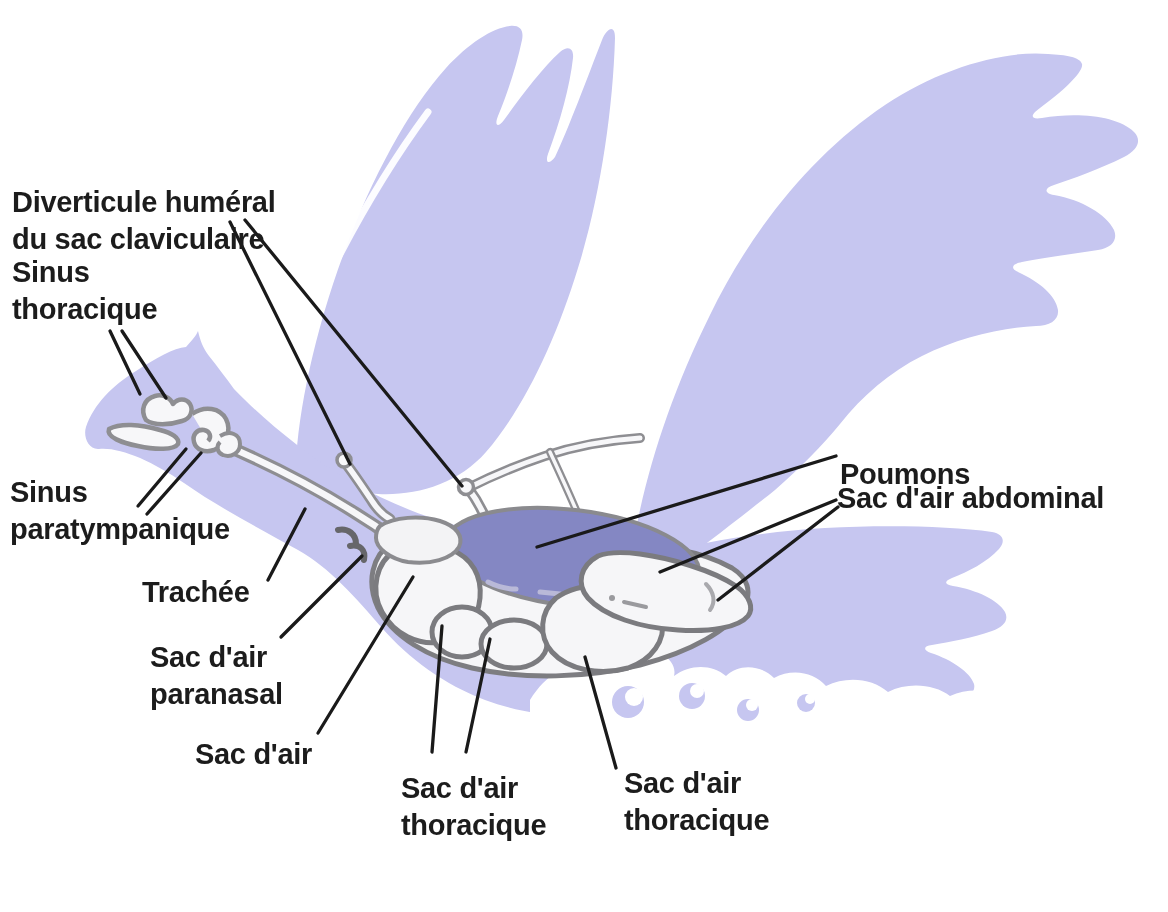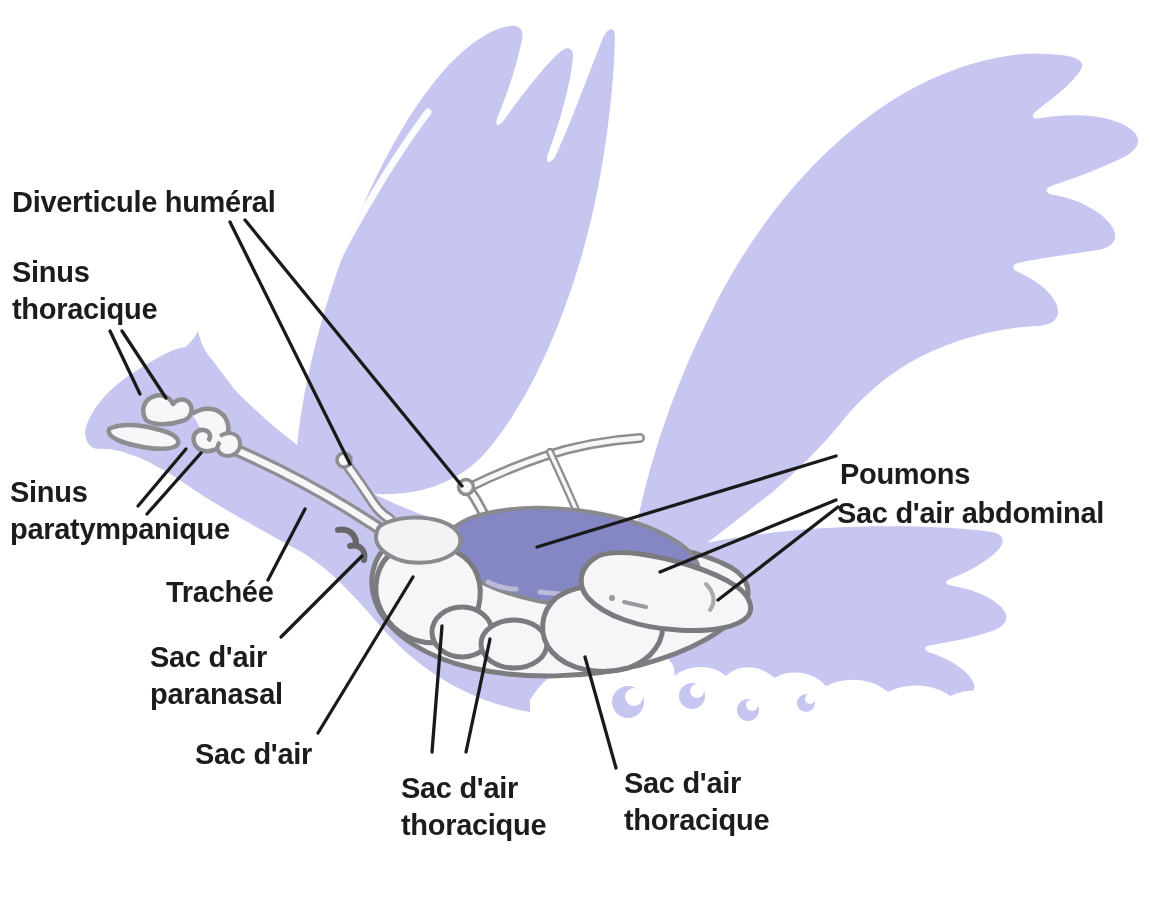--- a/index.html
+++ b/index.html
@@ -226,33 +226,34 @@
       <line x1="466" y1="752" x2="490" y2="639"></line>
       <line x1="616" y1="768" x2="585" y2="657"></line>
       <line x1="836" y1="456" x2="537" y2="547"></line>
       <line x1="836" y1="500" x2="660" y2="572"></line>
       <line x1="838" y1="507" x2="718" y2="600"></line>
     </g>
   </svg>
 
   <div class="label" style="left:12px; top:140px;margin-top:44px;">
     <span>Diverticule huméral</span>
+    <span>du sac claviculaire</span>
   </div>
 
   <div class="label" style="left:12px; top:254px;">
     <span>Sinus</span>
     <span>thoracique</span>
   </div>
 
   <div class="label" style="left:10px; top:474px;">
     <span>Sinus</span>
     <span>paratympanique</span>
   </div>
 
-  <div class="label" style="left:142px; top:574px;margin-left:24px;">
+  <div class="label" style="left:142px; top:574px;">
     <span>Trachée</span>
   </div>
 
   <div class="label" style="left:150px; top:639px;">
     <span>Sac d'air</span>
     <span>paranasal</span>
   </div>
 
   <div class="label" style="left:195px; top:736px;">
     <span>Sac d'air</span>
@@ -265,17 +266,17 @@
 
   <div class="label" style="left:624px; top:765px;">
     <span>Sac d'air</span>
     <span>thoracique</span>
   </div>
 
   <div class="label" style="left:840px; top:456px;">
     <span>Poumons</span>
   </div>
 
-  <div class="label" style="left:837px; top:495px;">
+  <div class="label" style="left:837px; top:480px;">
     <span>Sac d'air abdominal</span>
   </div>
 
 </div>
 
 </body></html>

